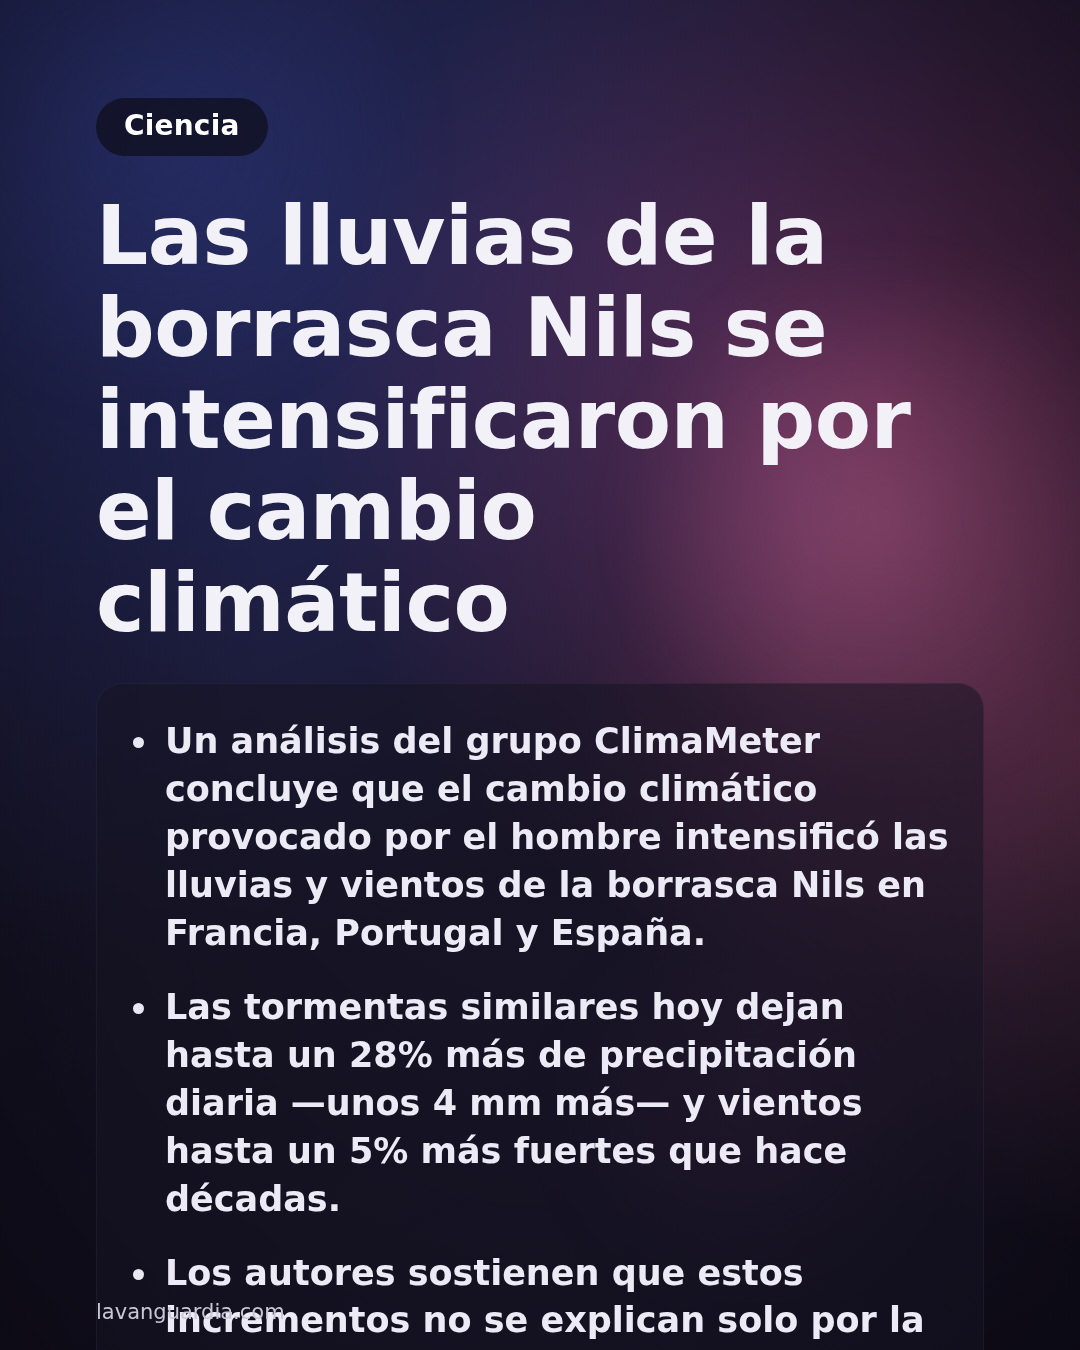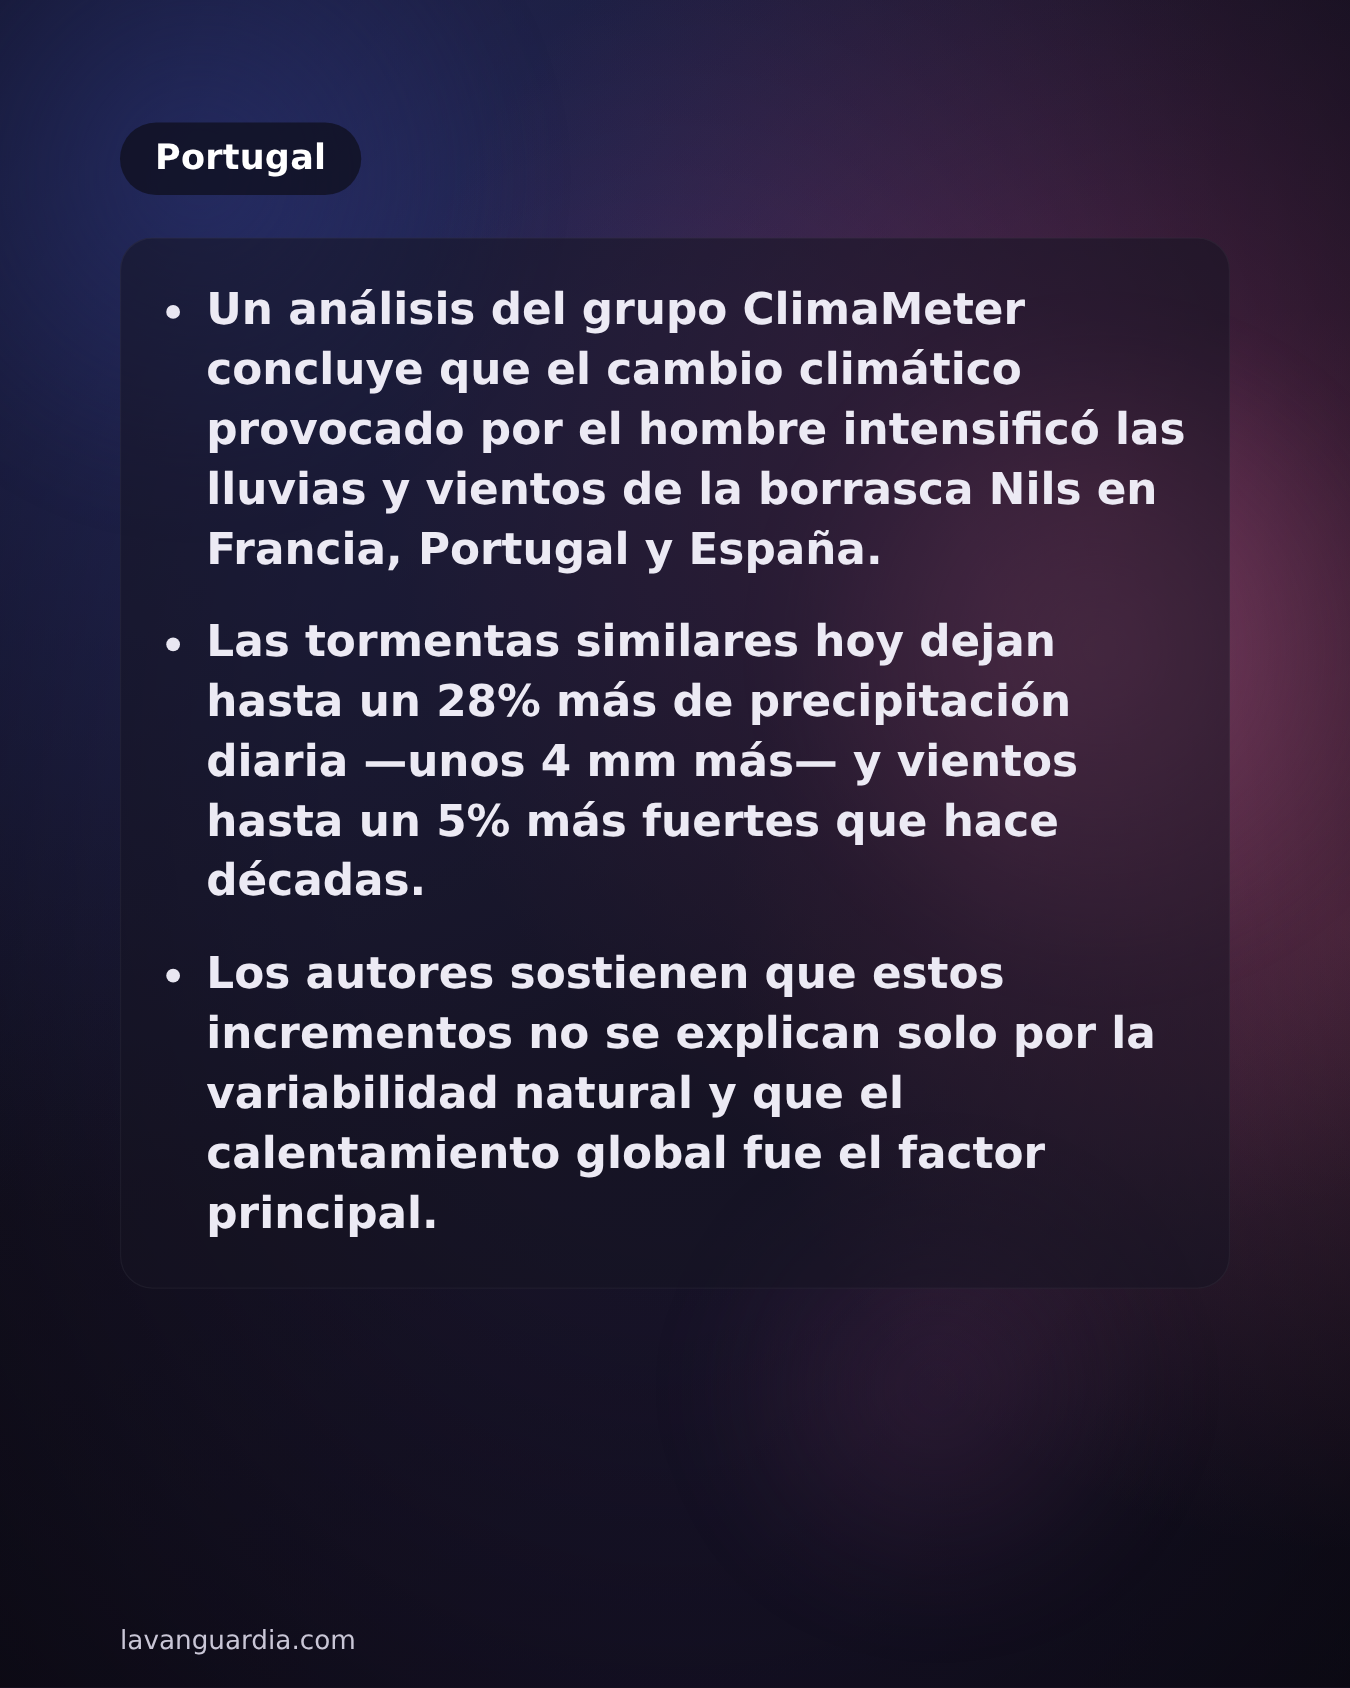--- a/index.html
+++ b/index.html
@@ -145,22 +145,23 @@
 </head>
 <body>
 
 <div class="card">
   <div class="glow-b"></div>
   <div class="glow-a"></div>
   <div class="glow-c"></div>
   <div class="vignette"></div>
 
   <div class="content">
-    <div class="category-pill">Portugal</div>
+    <div class="category-pill">Ciencia</div>
 
+    <h1 class="headline">Las lluvias de la borrasca Nils se intensificaron por el cambio climático</h1>
 
     <div class="bullets-box">
       <ul class="bullets">
         <li>Un análisis del grupo ClimaMeter concluye que el cambio climático provocado por el hombre intensificó las lluvias y vientos de la borrasca Nils en Francia, Portugal y España.</li>
         <li>Las tormentas similares hoy dejan hasta un 28% más de precipitación diaria —unos 4 mm más— y vientos hasta un 5% más fuertes que hace décadas.</li>
         <li>Los autores sostienen que estos incrementos no se explican solo por la variabilidad natural y que el calentamiento global fue el factor principal.</li>
       </ul>
     </div>
   </div>
 

